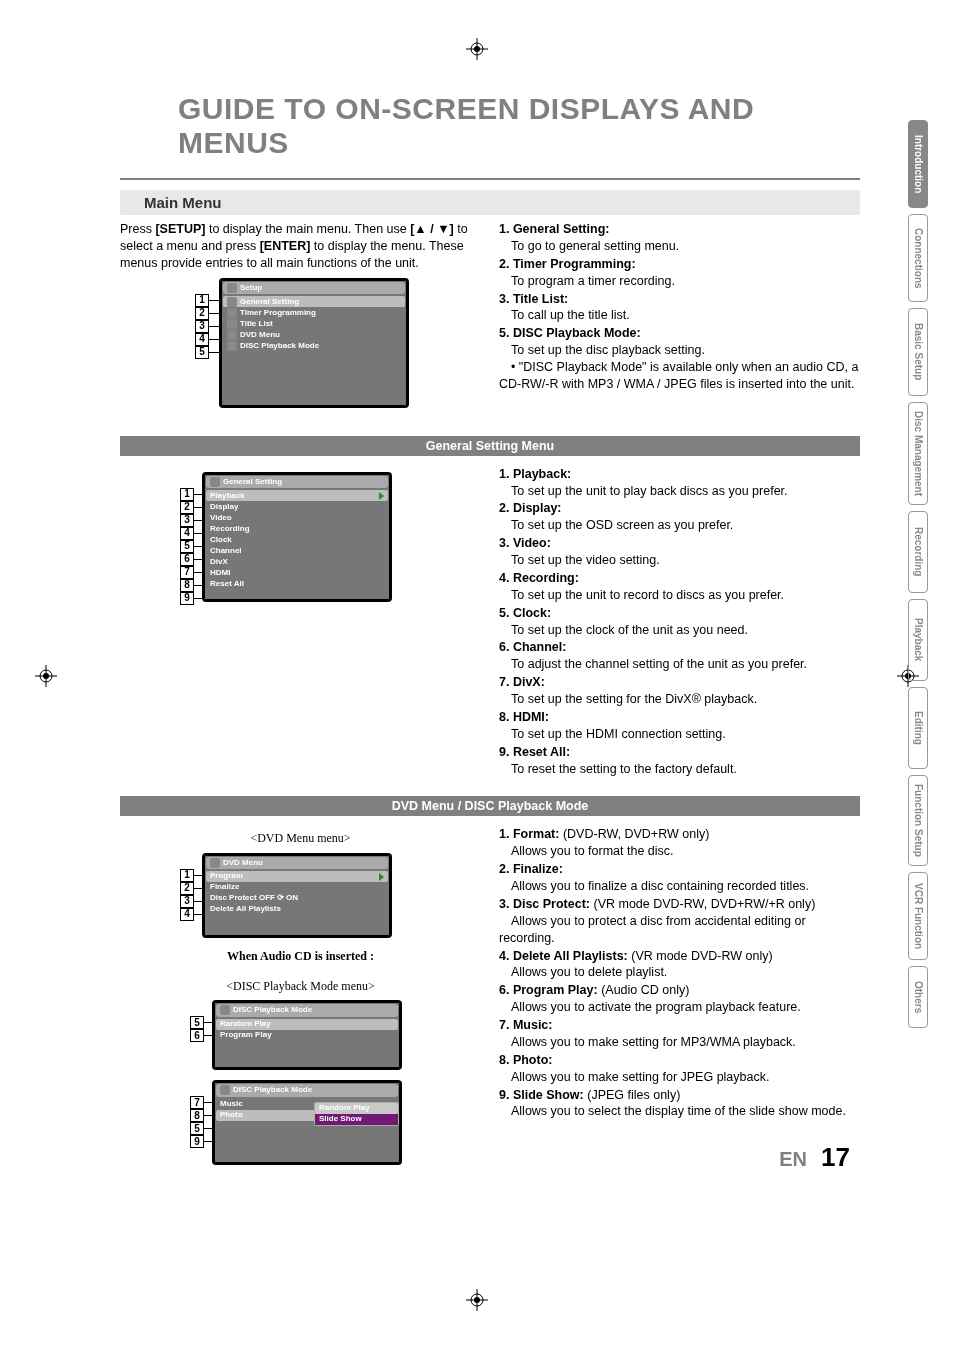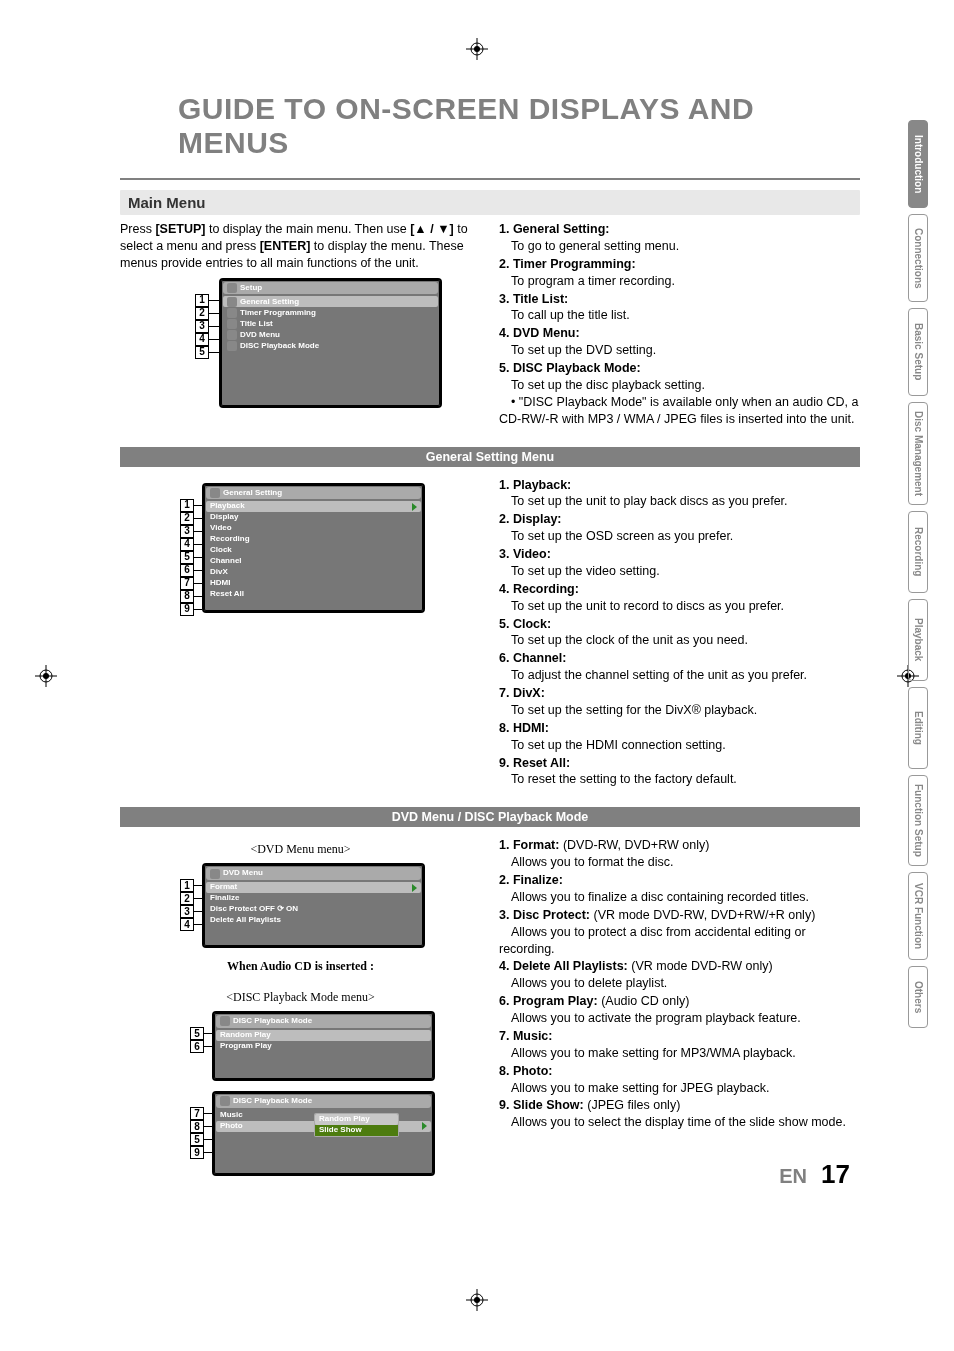--- a/index.html
+++ b/index.html
@@ -44,21 +44,21 @@
     font-weight:bold;
     color:var(--grey);
     letter-spacing:0.5px;
     border-bottom:2px solid var(--grey);
     padding:4px 0 18px 58px;
     margin-bottom:10px;
   }
 
   .section-header{
     background:var(--verylightgrey);
-    padding:4px 8px;
+    padding:4px 24px;
     font-weight:bold;
     font-size:15px;
     color:#333;
     margin-bottom:6px;
     border-radius:1px;
   }
 
   .two-col{
     display:flex;
     gap:18px;
@@ -121,21 +121,21 @@
   
   .osd-wrap{
     display:flex;
     align-items:flex-start;
     margin:6px 0 10px 75px;
     column-gap:0;
   }
   .osd-wrap.small-indent{margin-left:60px;}
   .osd-wrap.far-indent{margin-left:70px;}
   .osd{
-    width:223px;
+    width:190px;
     border:2px solid #000;
     border-radius:4px;
     background:#777;
     padding:2px;
     font-size:8px;
     font-weight:bold;
     color:#fff;
     box-shadow:0 0 0 1px #000 inset;
   }
   .osd .osd-title{
@@ -169,21 +169,21 @@
   }
   .osd .submenu{
     position:absolute;
     left:100px;
     top:20px;
     width:85px;
     background:#aaa;
     border-radius:2px;
     padding:1px;
   }
-  .osd .submenu .osd-item{color:#fff;background:#4d7c0f;}
+  .osd .submenu .osd-item{color:#fff;background:#701a75;}
   .osd .submenu .osd-item.hi{background:#c8c8c8;}
   .icon-sq{
     width:10px;height:10px;background:#888;border-radius:2px;display:inline-block;flex-shrink:0;
   }
   .osd.tall{min-height:130px;}
   .osd.short{min-height:85px;}
   .osd.mini{min-height:70px;}
   .osd.with-sub{position:relative;min-height:85px;}
 
   .caption{
@@ -226,21 +226,21 @@
     background:#888;color:#fff;border-color:#888;
   }
   .tab.tall{min-height:88px;}
   .tab.med{min-height:82px;}
   .tab.short{min-height:62px;}
 
   
   .pagenum{
     position:absolute;
     right:10px;
-    bottom:0;
+    bottom:6px;
     font-size:20px;
     font-weight:bold;
     display:flex;
     align-items:baseline;
     gap:14px;
   }
   .pagenum .lang{color:var(--grey);font-size:20px;}
   .pagenum .num{font-size:26px;}
 
   .indent{padding-left:12px;}
@@ -343,21 +343,20 @@
             </div>
         </div>
       </div>
     </div>
 
     <div class="right">
       <ol class="desc">
         <li><span class="lbl">1. General Setting:</span><br><span class="indent">To go to general setting menu.</span></li>
         <li><span class="lbl">2. Timer Programming:</span><br><span class="indent">To program a timer recording.</span></li>
         <li><span class="lbl">3. Title List:</span><br><span class="indent">To call up the title list.</span></li>
-        <li><span class="lbl">4. DVD Menu:</span><br><span class="indent">To set up the DVD setting.</span></li>
         <li><span class="lbl">5. DISC Playback Mode:</span><br><span class="indent">To set up the disc playback setting.</span><br><span class="indent">• "DISC Playback Mode" is available only when an audio CD, a CD-RW/-R with MP3 / WMA / JPEG files is inserted into the unit.</span></li>
       </ol>
     </div>
   </div>
 
   <div class="subheader">General Setting Menu</div>
 
   <div class="two-col">
     <div class="left">
       <div class="osd-wrap small-indent">
@@ -474,21 +473,21 @@
               <div class="numbox">4</div>
               <div class="connector short"></div>
             </div>
         </div>
         <div class="osd short">
           <div class="osd-title">
               <span class="icon-sq"></span>
               <span>DVD Menu</span>
             </div>
           <div class="osd-item hi">
-              <span>Format</span>
+              <span>Program</span>
               <span class="triangle"></span>
             </div>
           <div class="osd-item">
               <span>Finalize</span>
             </div>
           <div class="osd-item">
               <span>Disc Protect OFF ⟳ ON</span>
             </div>
           <div class="osd-item">
               <span>Delete All Playlists</span>

